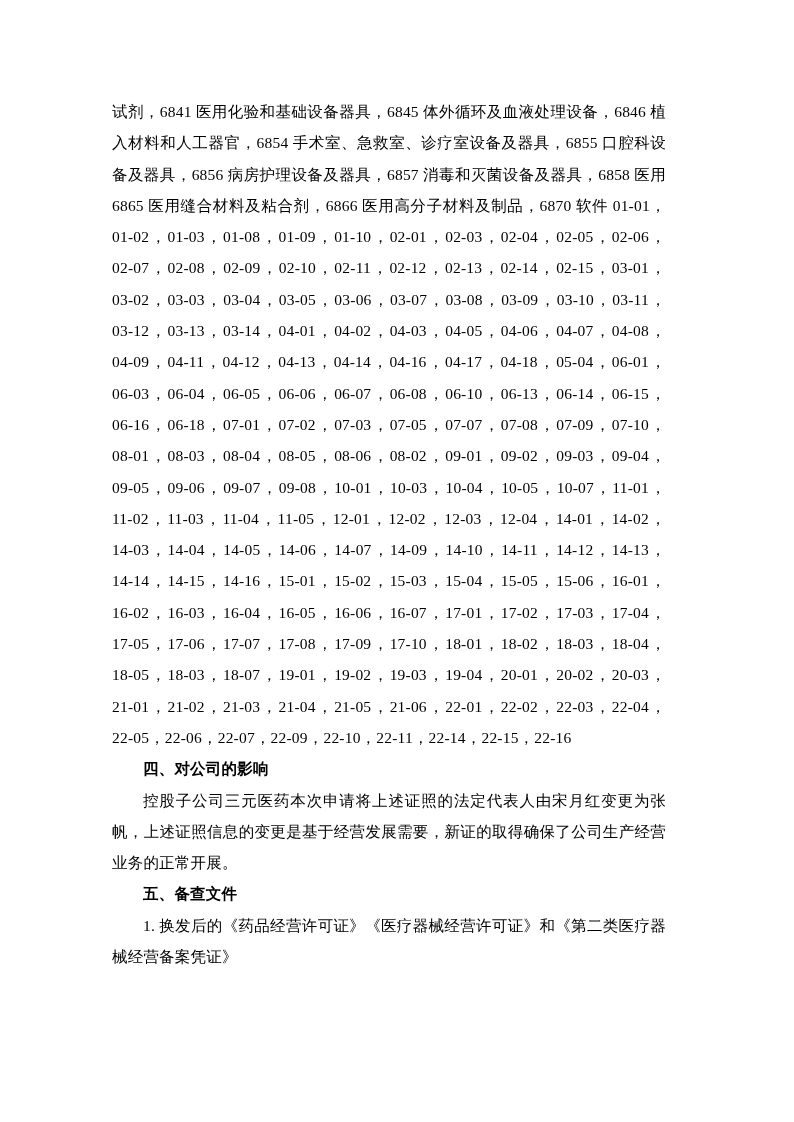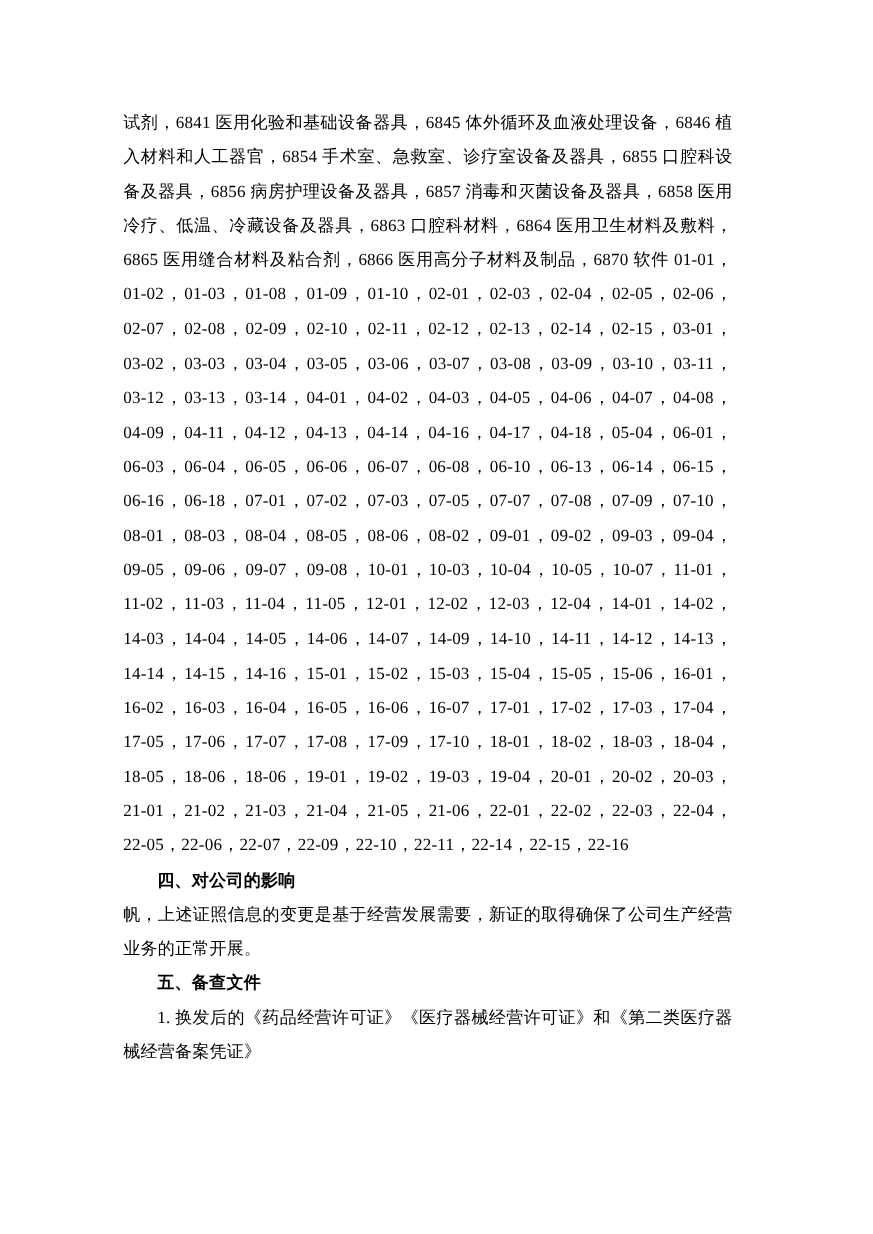--- a/index.html
+++ b/index.html
@@ -47,44 +47,44 @@
 </head>
 <body>
 
 <div class="page">
   <div class="content">
 
     <div>
       <div class="line just">试剂，6841 医用化验和基础设备器具，6845 体外循环及血液处理设备，6846 植</div>
       <div class="line just">入材料和人工器官，6854 手术室、急救室、诊疗室设备及器具，6855 口腔科设</div>
       <div class="line just">备及器具，6856 病房护理设备及器具，6857 消毒和灭菌设备及器具，6858 医用</div>
-      <div class="line just">冷疗、低温、冷藏设备及器具，6863 口腔科材料，6864 医用卫生材料及敷料，</div>
       <div class="line just">6865 医用缝合材料及粘合剂，6866 医用高分子材料及制品，6870 软件 01-01，</div>
       <div class="line just">01-02，01-03，01-08，01-09，01-10，02-01，02-03，02-04，02-05，02-06，</div>
       <div class="line just">02-07，02-08，02-09，02-10，02-11，02-12，02-13，02-14，02-15，03-01，</div>
       <div class="line just">03-02，03-03，03-04，03-05，03-06，03-07，03-08，03-09，03-10，03-11，</div>
       <div class="line just">03-12，03-13，03-14，04-01，04-02，04-03，04-05，04-06，04-07，04-08，</div>
       <div class="line just">04-09，04-11，04-12，04-13，04-14，04-16，04-17，04-18，05-04，06-01，</div>
       <div class="line just">06-03，06-04，06-05，06-06，06-07，06-08，06-10，06-13，06-14，06-15，</div>
       <div class="line just">06-16，06-18，07-01，07-02，07-03，07-05，07-07，07-08，07-09，07-10，</div>
       <div class="line just">08-01，08-03，08-04，08-05，08-06，08-02，09-01，09-02，09-03，09-04，</div>
       <div class="line just">09-05，09-06，09-07，09-08，10-01，10-03，10-04，10-05，10-07，11-01，</div>
       <div class="line just">11-02，11-03，11-04，11-05，12-01，12-02，12-03，12-04，14-01，14-02，</div>
       <div class="line just">14-03，14-04，14-05，14-06，14-07，14-09，14-10，14-11，14-12，14-13，</div>
       <div class="line just">14-14，14-15，14-16，15-01，15-02，15-03，15-04，15-05，15-06，16-01，</div>
       <div class="line just">16-02，16-03，16-04，16-05，16-06，16-07，17-01，17-02，17-03，17-04，</div>
       <div class="line just">17-05，17-06，17-07，17-08，17-09，17-10，18-01，18-02，18-03，18-04，</div>
-      <div class="line just">18-05，18-06，18-06，19-01，19-02，19-03，19-04，20-01，20-02，20-03，</div>
+      <div class="line just">18-05，18-03，18-07，19-01，19-02，19-03，19-04，20-01，20-02，20-03，</div>
       <div class="line just">21-01，21-02，21-03，21-04，21-05，21-06，22-01，22-02，22-03，22-04，</div>
       <div class="line">22-05，22-06，22-07，22-09，22-10，22-11，22-14，22-15，22-16</div>
     </div>
 
     <div class="line heading">四、对公司的影响</div>
 
     <div>
+      <div class="line just ind">控股子公司三元医药本次申请将上述证照的法定代表人由宋月红变更为张</div>
       <div class="line just">帆，上述证照信息的变更是基于经营发展需要，新证的取得确保了公司生产经营</div>
       <div class="line">业务的正常开展。</div>
     </div>
 
     <div class="line heading">五、备查文件</div>
 
     <div>
       <div class="line just ind">1. 换发后的《药品经营许可证》《医疗器械经营许可证》和《第二类医疗器</div>
       <div class="line">械经营备案凭证》</div>
     </div>

